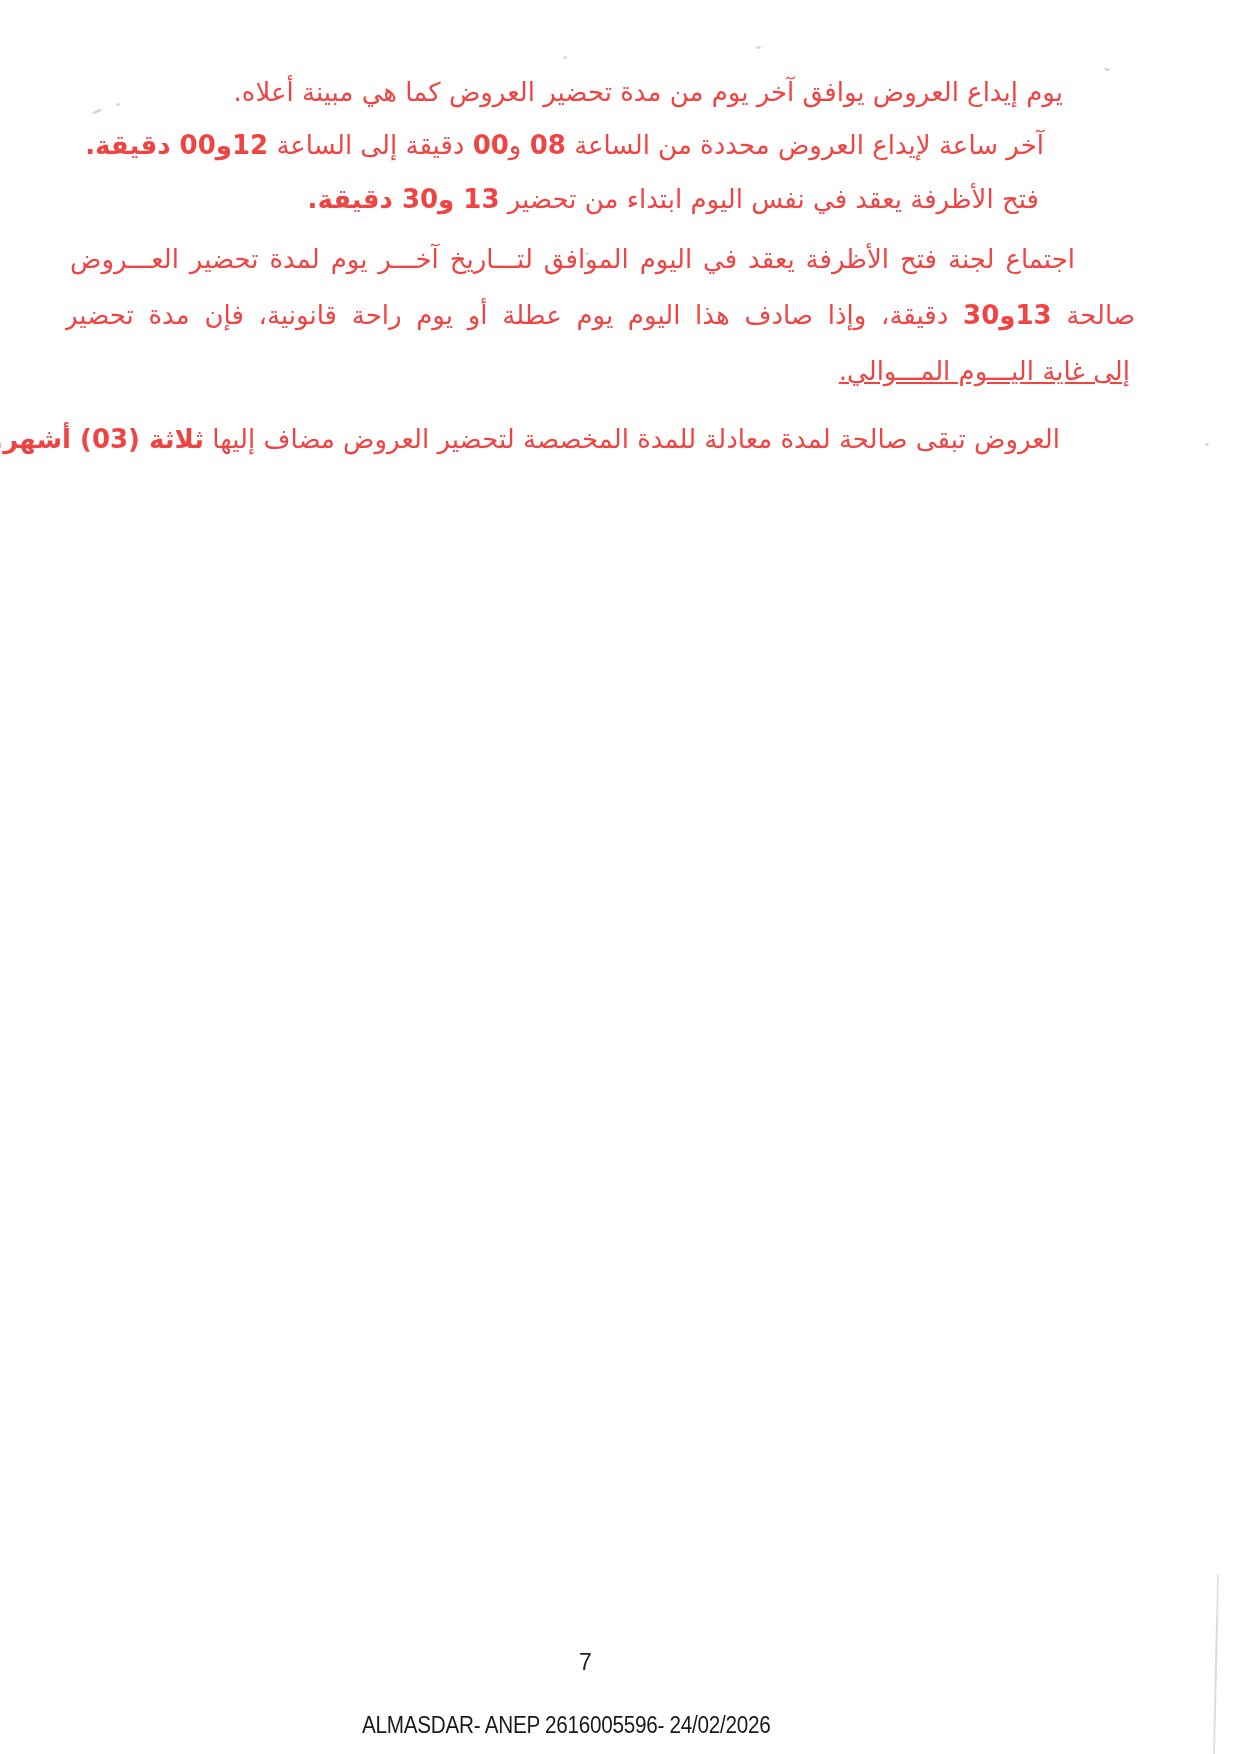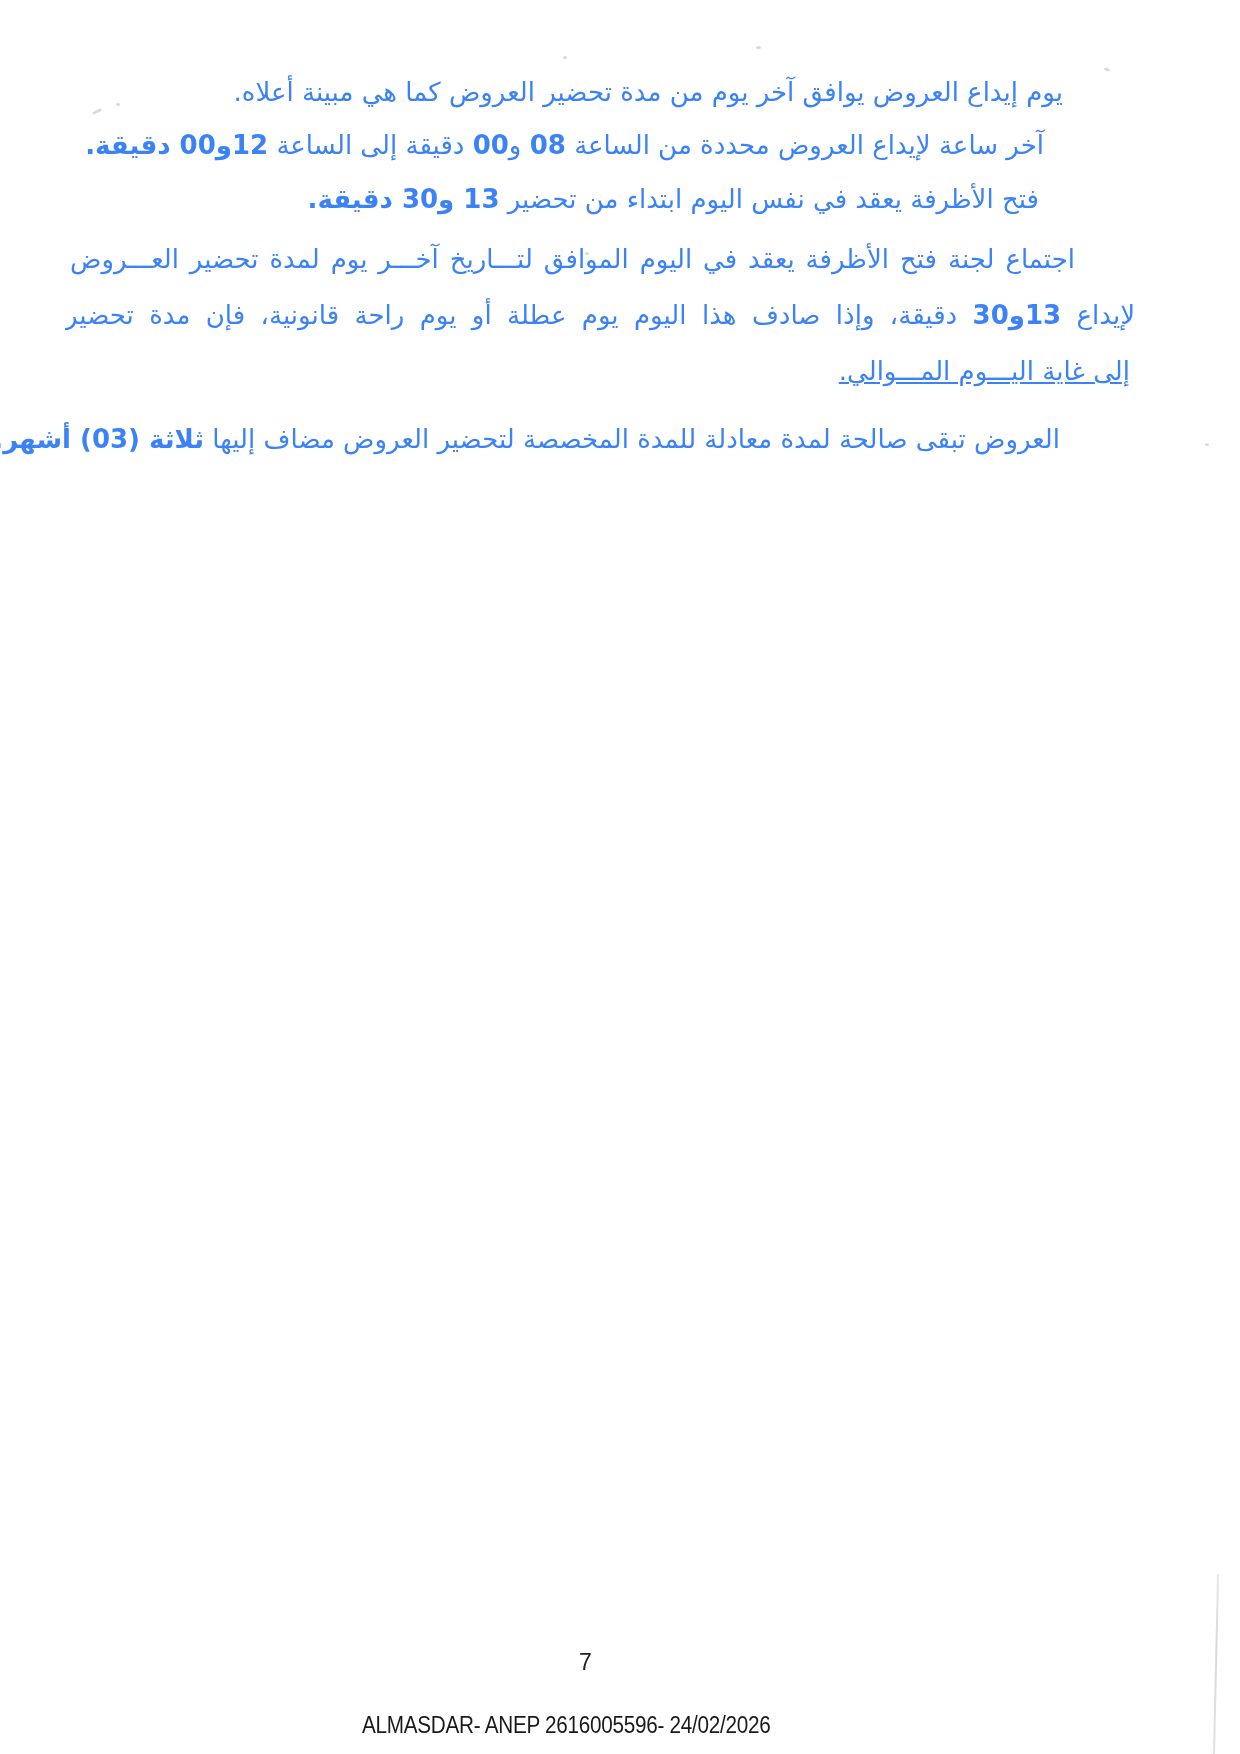--- a/index.html
+++ b/index.html
@@ -15,21 +15,21 @@
   }
   .ln {
     position: absolute;
     margin: 0;
     direction: rtl;
     unicode-bidi: embed;
     font-size: 26px;
     line-height: 40px;
     height: 40px;
     white-space: nowrap;
-    color: #3b82f6;
+    color: #ef4444;
   }
   .ln b { font-weight: bold; }
   .just {
     white-space: normal;
     text-align: justify;
     text-align-last: justify;
     overflow: hidden;
   }
   .page-number {
     position: absolute;
@@ -74,21 +74,21 @@
 <div class="page">
 
   <p class="ln" style="top:72px; right:177px;"><span>يوم إيداع العروض يوافق آخر يوم من مدة تحضير العروض كما هي مبينة أعلاه.</span></p>
 
   <p class="ln" style="top:125px; right:196px;"><span>آخر ساعة لإيداع العروض محددة من الساعة </span><b>08</b><span> و</span><b>00</b><span> دقيقة إلى الساعة </span><b>12و00 دقيقة.</b></p>
 
   <p class="ln" style="top:179px; right:201px;"><span>فتح الأظرفة يعقد في نفس اليوم ابتداء من تحضير </span><b>13 و30 دقيقة.</b></p>
 
   <p class="ln just" style="top:239px; right:165px; left:70px;"><span>اجتماع لجنة فتح الأظرفة يعقد في اليوم الموافق لتـــاريخ آخـــر يوم لمدة تحضير العـــروض على</span></p>
 
-  <p class="ln just" style="top:295px; right:105px; left:65px;"><span>لإيداع </span><b>13و30</b><span> دقيقة، وإذا صادف هذا اليوم يوم عطلة أو يوم راحة قانونية، فإن مدة تحضير العـــروض تمـــدد</span></p>
+  <p class="ln just" style="top:295px; right:105px; left:65px;"><span>صالحة </span><b>13و30</b><span> دقيقة، وإذا صادف هذا اليوم يوم عطلة أو يوم راحة قانونية، فإن مدة تحضير العـــروض تمـــدد</span></p>
 
   <p class="ln" style="top:351px; right:110px;text-decoration:underline;"><span>إلى غاية اليـــوم المـــوالي.</span></p>
 
   <p class="ln" style="top:419px; right:180px;"><span>العروض تبقى صالحة لمدة معادلة للمدة المخصصة لتحضير العروض مضاف إليها </span><b>ثلاثة (03) أشهر.</b></p>
 
 
   <div class="page-number" style="left:579px; top:1649px;">7</div>
 
   <div class="imprint" style="left:362px; top:1712px;">ALMASDAR- ANEP 2616005596- 24/02/2026</div>
 

